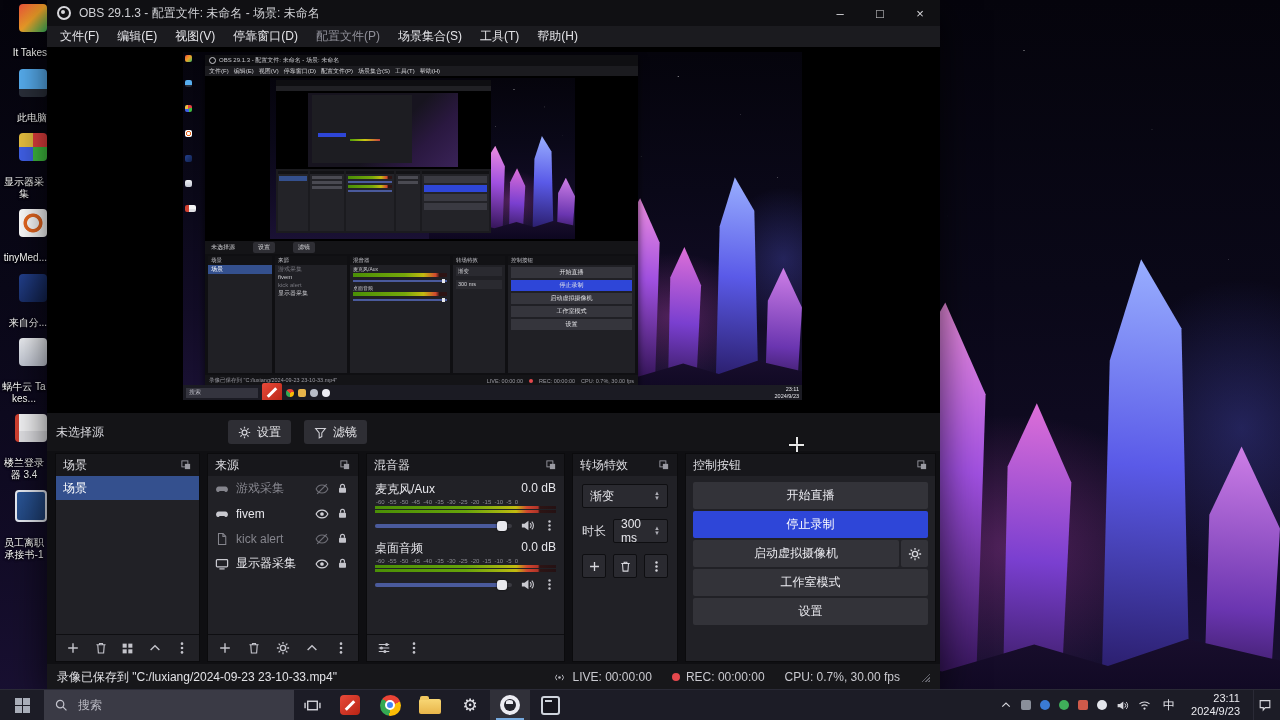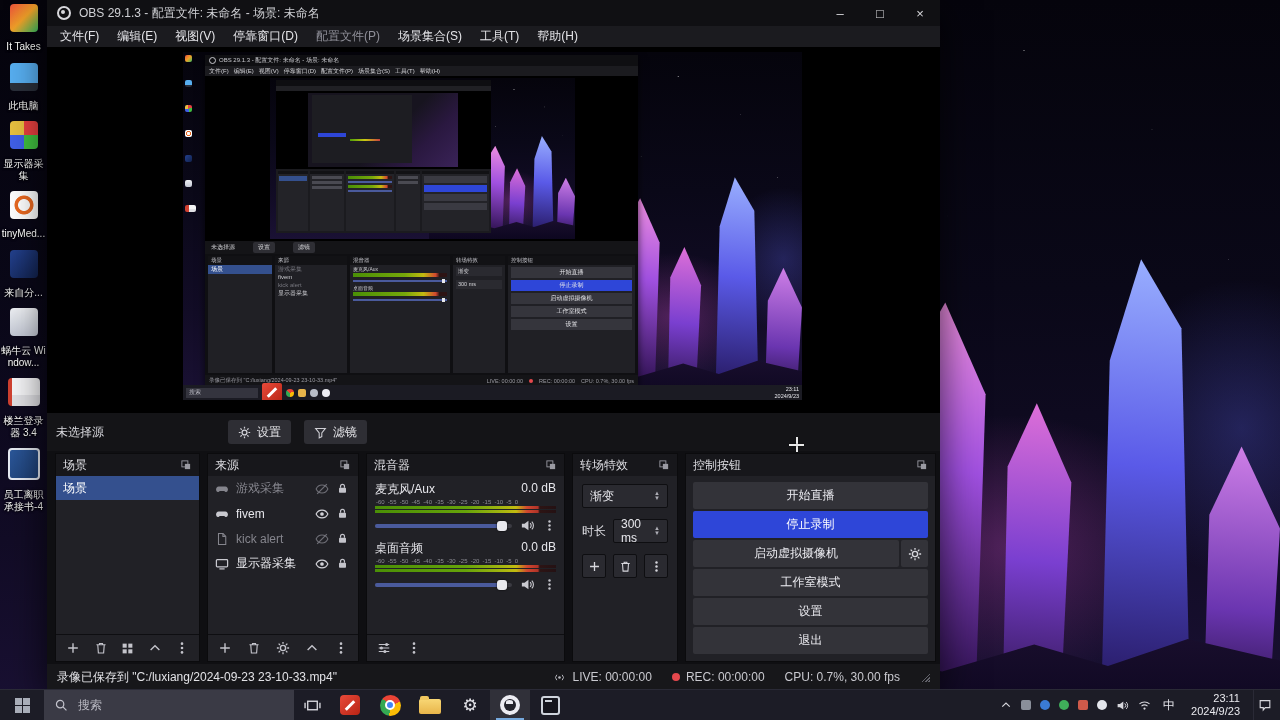--- a/index.html
+++ b/index.html
@@ -25,21 +25,21 @@
   .shard{position:absolute;bottom:0;}
   .sh1{left:70%;width:7%;height:58%;background:linear-gradient(190deg,#f090e0 0%,#a050e0 40%,#3a1860 85%,#200c38 100%);clip-path:polygon(55% 0%,100% 22%,88% 100%,10% 100%,18% 14%);}
   .sh2{left:78%;width:6%;height:44%;background:linear-gradient(185deg,#e070d8 0%,#7a3fd0 50%,#251040 100%);clip-path:polygon(50% 0,95% 25%,80% 100%,5% 100%,12% 20%);}
   .sh3{left:86%;width:7%;height:64%;background:linear-gradient(185deg,#9ab0ff 0%,#5a5ae8 45%,#201050 100%);clip-path:polygon(45% 0,90% 15%,100% 100%,0 100%,10% 22%);}
   .sh4{left:94%;width:6%;height:38%;background:linear-gradient(185deg,#d080e8 0%,#6a35b0 60%,#1c0c34 100%);clip-path:polygon(50% 0,100% 30%,85% 100%,0 100%,8% 25%);}
   .sh5{left:58%;width:5%;height:32%;background:linear-gradient(185deg,#8a56d8,#3a1a68 70%,#160a28);clip-path:polygon(50% 0,100% 35%,80% 100%,10% 100%);opacity:.9;}
   .rock{position:absolute;bottom:0;left:52%;right:0;height:15%;background:linear-gradient(180deg,#1c1030,#0d0720);clip-path:polygon(0 70%,8% 45%,20% 60%,30% 35%,45% 55%,60% 30%,72% 50%,85% 25%,100% 45%,100% 100%,0 100%);}
 
   
   .desktop-icons{position:absolute;left:0;top:4px;width:47px;display:flex;flex-direction:column;gap:10px;z-index:2;}
-  .d-icon{display:flex;flex-direction:column;align-items:center;gap:9px;cursor:default;}
+  .d-icon{display:flex;flex-direction:column;align-items:flex-end;gap:15px;cursor:default;}
   .d-icon .dimg{width:28px;height:28px;border-radius:4px;}
   .d-icon .dlabel{font-size:10px;color:#fff;text-align:center;line-height:1.15;text-shadow:0 1px 2px #000,0 0 3px #000;max-width:46px;word-break:break-all;}
   .di-ittakes{background:linear-gradient(135deg,#e8503a,#f0a028 50%,#3ac060);}
   .di-pc{background:linear-gradient(180deg,#57aef0 0 70%,#2a2f3a 70%);border-radius:3px;}
   .di-clean{background:conic-gradient(#e84040 0 25%,#40c040 0 50%,#4060e8 0 75%,#e8c040 0);}
   .di-tinymed{background:radial-gradient(circle,#fff 28%,#e86820 32% 46%,#fff 50%);border-radius:6px;}
   .di-laizifen{background:linear-gradient(135deg,#23418f,#12224d);}
   .di-woniu{background:linear-gradient(180deg,#eef0f4,#c3c8d4);}
   .di-loulan{background:linear-gradient(180deg,#f4f4f6 60%,#e0e0e4 60%);border-left:4px solid #d04030;}
   .di-word{background:linear-gradient(135deg,#2b579a,#1e3f73);border:2px solid #e8ecf4;}
@@ -332,29 +332,29 @@
     <div class="d-icon">
         <div class="dimg di-tinymed"></div>
         <div class="dlabel">tinyMed...</div>
       </div>
     <div class="d-icon">
         <div class="dimg di-laizifen"></div>
         <div class="dlabel">来自分...</div>
       </div>
     <div class="d-icon">
         <div class="dimg di-woniu"></div>
-        <div class="dlabel">蜗牛云 Window...</div>
+        <div class="dlabel">蜗牛云 Takes...</div>
       </div>
     <div class="d-icon">
         <div class="dimg di-loulan"></div>
         <div class="dlabel">楼兰登录器 3.4</div>
       </div>
     <div class="d-icon">
         <div class="dimg di-word"></div>
-        <div class="dlabel">员工离职 承接书-4</div>
+        <div class="dlabel">员工离职 承接书-1</div>
       </div>
   </div>
 
   <div class="obs-window">
 
     <div class="titlebar">
       <span class="tb-icon"></span>
       <span class="title-text">OBS 29.1.3 - 配置文件: 未命名 - 场景: 未命名</span>
       <span class="win-btn">–</span>
       <span class="win-btn">□</span>
@@ -810,21 +810,20 @@
           <div class="vcam-row">
             <div class="ctl-btn">启动虚拟摄像机</div>
             <div class="gear-btn">
                 <svg width="14" height="14">
                   <use href="#i-gear"></use>
                 </svg>
               </div>
           </div>
           <div class="ctl-btn">工作室模式</div>
           <div class="ctl-btn">设置</div>
-          <div class="ctl-btn">退出</div>
         </div>
       </div>
     </div>
 
     <div class="statusbar">
       <span class="sb-msg">录像已保存到 "C:/luxiang/2024-09-23 23-10-33.mp4"</span>
       <span class="sb-item">
         <svg class="icn" width="13" height="13" style="color:#b9b9c0">
             <use href="#i-cast"></use>
           </svg>

